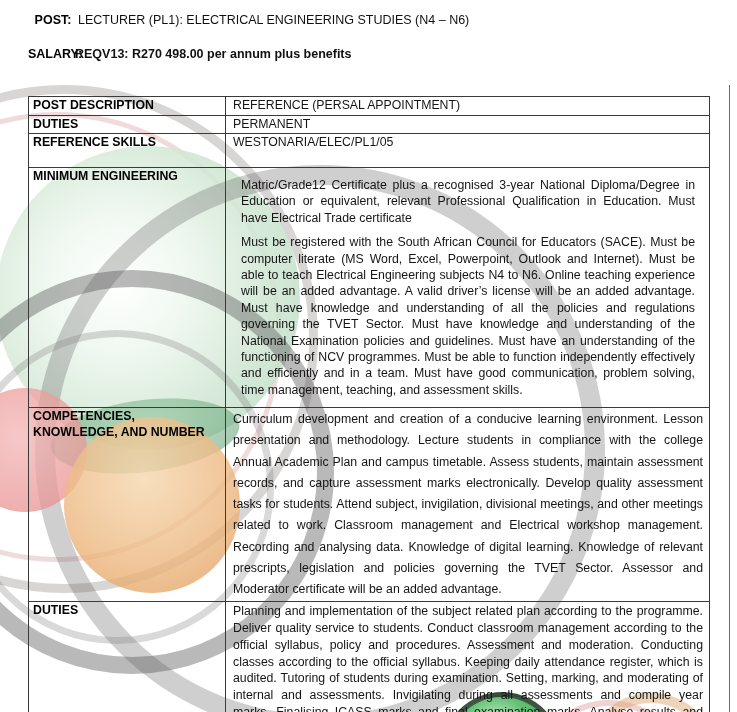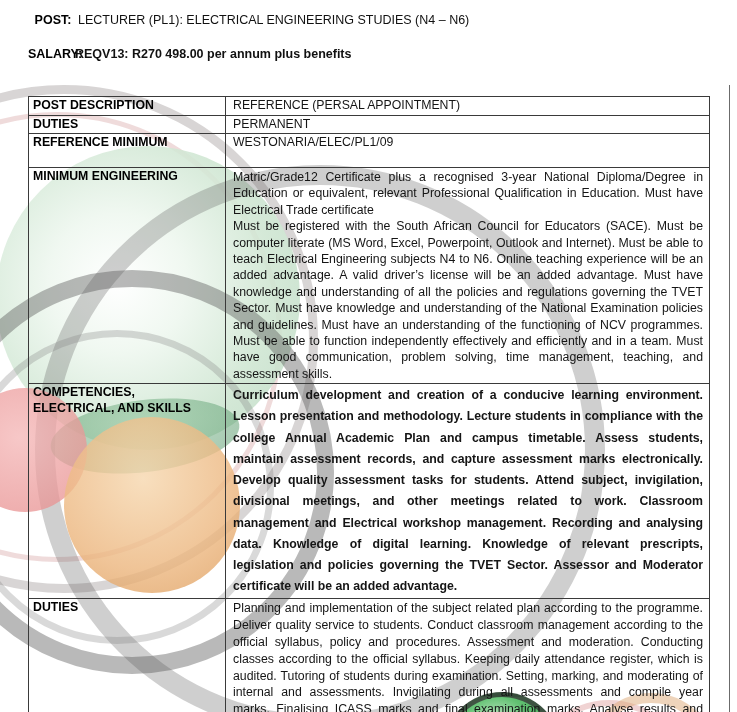--- a/index.html
+++ b/index.html
@@ -47,24 +47,24 @@
     border:1px solid #3a3a3a;vertical-align:top;
     font-size:12.3px;color:#151515;padding:1px 6px 1px 4px;
   }
   #post-table td.lbl{width:186px;font-weight:bold;line-height:15.5px;color:#000;}
   #post-table td.val{padding-left:7px;}
   tr.r-short td{height:15px;line-height:15px;}
   tr.r-ref td{height:31px;line-height:15px;}
   tr.r-minreq td{height:213px;}
   tr.r-minreq td.val{line-height:16.4px;text-align:justify;}
   tr.r-comp td{height:190px;}
-  tr.r-comp td.val{line-height:21.2px;text-align:justify;font-weight:bold;}
+  tr.r-comp td.val{line-height:21.2px;text-align:justify;}
   tr.r-duties td{height:133px;}
   tr.r-duties td.val{line-height:16.8px;text-align:justify;}
-  .para{margin:0;}
+  .para{margin:8px;}
 </style>
 </head>
 <body>
 
 <div id="page">
 
   <div id="watermark">
     <div class="wm wm-ring-tl1"></div>
     <div class="wm wm-ring-tl2"></div>
     <div class="wm wm-green-big"></div>
@@ -94,32 +94,32 @@
       <tbody>
           <tr class="r-short">
         <td class="lbl">POST DESCRIPTION</td>
         <td class="val">REFERENCE (PERSAL APPOINTMENT)</td>
       </tr>
       <tr class="r-short">
         <td class="lbl">DUTIES</td>
         <td class="val">PERMANENT</td>
       </tr>
       <tr class="r-ref">
-        <td class="lbl">REFERENCE MINIMUM</td>
-        <td class="val">WESTONARIA/ELEC/PL1/09</td>
+        <td class="lbl">REFERENCE SKILLS</td>
+        <td class="val">WESTONARIA/ELEC/PL1/05</td>
       </tr>
       <tr class="r-minreq">
         <td class="lbl">MINIMUM ENGINEERING</td>
         <td class="val">
           <p class="para">Matric/Grade12 Certificate plus a recognised 3-year National Diploma/Degree in Education or equivalent, relevant Professional Qualification in Education. Must have Electrical Trade certificate</p>
           <p class="para">Must be registered with the South African Council for Educators (SACE). Must be computer literate (MS Word, Excel, Powerpoint, Outlook and Internet). Must be able to teach Electrical Engineering subjects N4 to N6. Online teaching experience will be an added advantage. A valid driver’s license will be an added advantage. Must have knowledge and understanding of all the policies and regulations governing the TVET Sector. Must have knowledge and understanding of the National Examination policies and guidelines. Must have an understanding of the functioning of NCV programmes. Must be able to function independently effectively and efficiently and in a team. Must have good communication, problem solving, time management, teaching, and assessment skills.</p>
         </td>
       </tr>
       <tr class="r-comp">
-        <td class="lbl">COMPETENCIES, ELECTRICAL, AND SKILLS</td>
+        <td class="lbl">COMPETENCIES, KNOWLEDGE, AND NUMBER</td>
         <td class="val">Curriculum development and creation of a conducive learning environment. Lesson presentation and methodology. Lecture students in compliance with the college Annual Academic Plan and campus timetable. Assess students, maintain assessment records, and capture assessment marks electronically. Develop quality assessment tasks for students. Attend subject, invigilation, divisional meetings, and other meetings related to work. Classroom management and Electrical workshop management. Recording and analysing data. Knowledge of digital learning. Knowledge of relevant prescripts, legislation and policies governing the TVET Sector. Assessor and Moderator certificate will be an added advantage.</td>
       </tr>
       <tr class="r-duties">
         <td class="lbl">DUTIES</td>
         <td class="val">Planning and implementation of the subject related plan according to the programme. Deliver quality service to students. Conduct classroom management according to the official syllabus, policy and procedures. Assessment and moderation. Conducting classes according to the official syllabus. Keeping daily attendance register, which is audited. Tutoring of students during examination. Setting, marking, and moderating of internal and assessments. Invigilating during all assessments and compile year marks. Finalising ICASS marks and final examination marks. Analyse results and submit reports. Participating in continuous professional development programmes.</td>
       </tr>
     </tbody>
       </table>
 
   </div>

